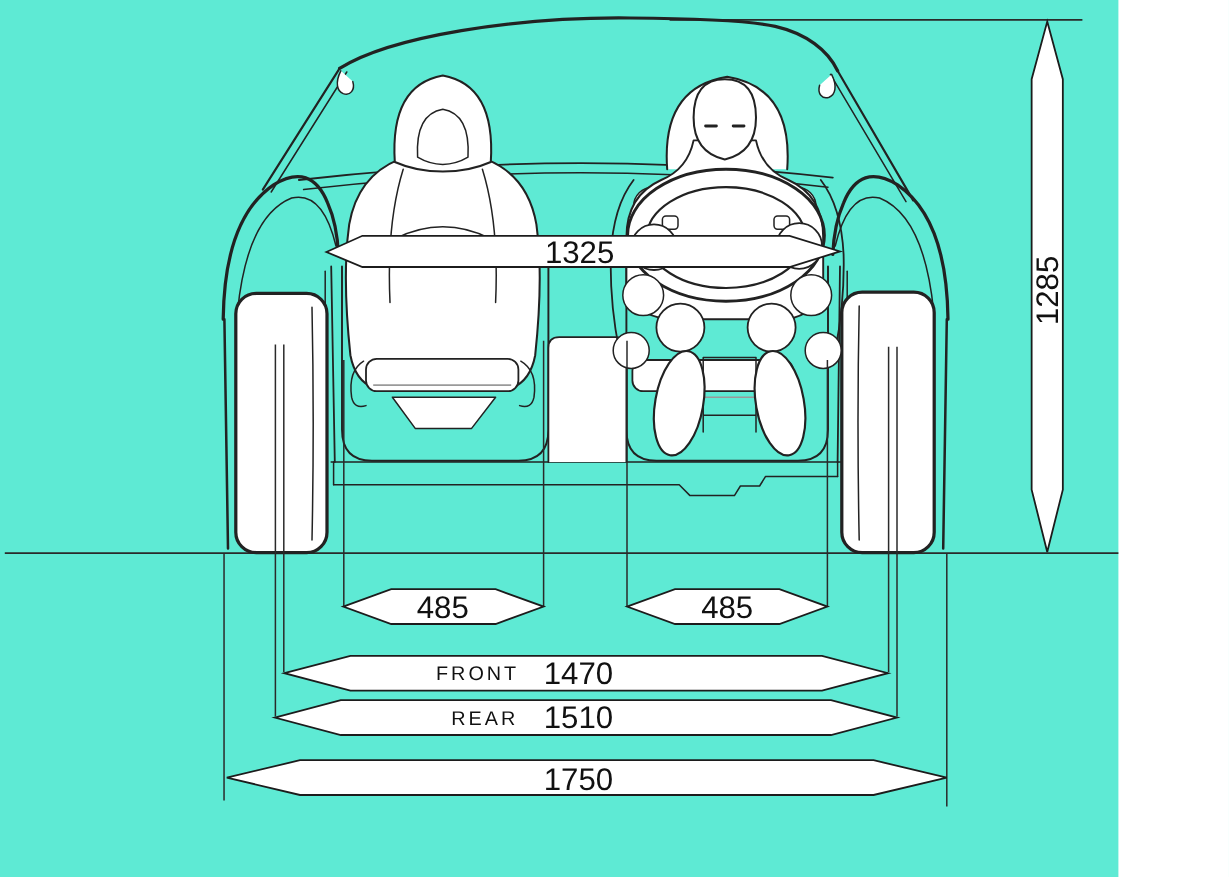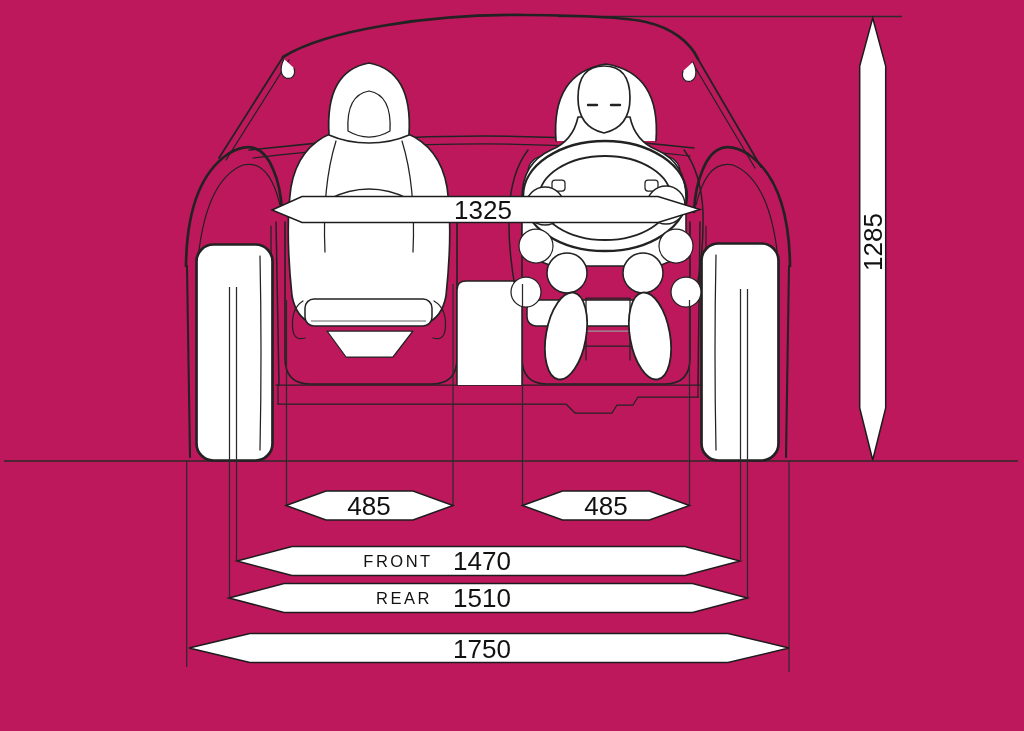--- a/index.html
+++ b/index.html
@@ -1,16 +1,16 @@
 <!DOCTYPE html>
 <html><head>
 <meta charset="utf-8">
 <style>
   html,body{margin:0;padding:0;background:#fff;}
-  #stage{position:relative;width:1024px;height:731px;background:#be185d;overflow:hidden;
+  #stage{position:relative;width:932px;height:731px;background:#5eead4;overflow:hidden;
          font-family:"Liberation Sans", sans-serif;}
   svg{position:absolute;left:0;top:0;}
   .ln{fill:none;stroke:#222;stroke-width:1.6;stroke-linecap:round;stroke-linejoin:round;}
   .heavy{stroke-width:2.7;}
   .med{stroke-width:2.1;}
   .thin{stroke-width:1.25;}
   .fw{fill:#ffffff;}
   .grey{stroke:#9a9a9a;}
   .dimband{fill:#ffffff;stroke:#1c1c1c;stroke-width:1.5;stroke-linejoin:miter;}
   .extline{fill:none;stroke:#2a2a2a;stroke-width:1.25;}

